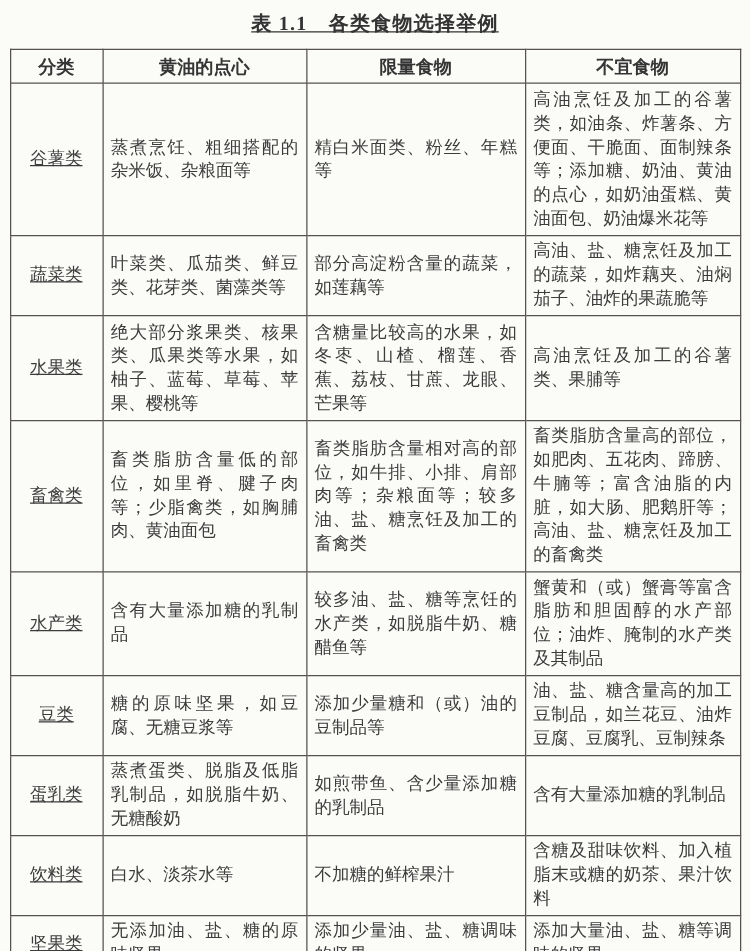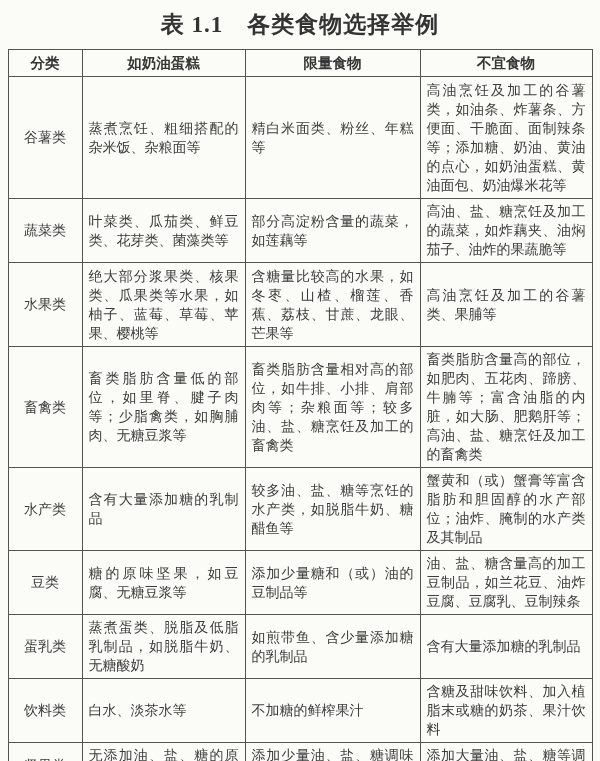--- a/index.html
+++ b/index.html
@@ -10,24 +10,25 @@
     width: 600px;
     height: 761px;
     background: #fbfbf8;
     color: #3c3c3c;
     font-family: "Liberation Serif", "DejaVu Serif", serif;
     overflow: hidden;
   }
   .page-title {
     text-align: center;
     font-weight: bold;
-    font-size: 23px;
+    font-size: 16px;
     letter-spacing: 1px;
     padding-top: 9px;
     color: #333;
+    text-decoration: underline;
   }
   table.food-table {
     border-collapse: collapse;
     table-layout: fixed;
     width: 584px;
     margin: 9px auto 0 auto;
   }
   .food-table col.c-cat { width: 74px; }
   .food-table col.c-pref { width: 163px; }
   .food-table col.c-lim { width: 175px; }
@@ -49,20 +50,21 @@
   .food-table td {
     font-size: 14px;
     line-height: 19px;
     padding: 3px 6px;
     text-align: justify;
     text-justify: inter-ideograph;
   }
   .food-table td.cat {
     text-align: center;
     padding: 2px 2px;
+    text-decoration: underline;
   }
   tr.r1 { height: 122px; }
   tr.r2 { height: 60px; }
   tr.r3 { height: 84px; }
   tr.r4 { height: 118px; }
   tr.r5 { height: 76px; }
   tr.r6 { height: 60px; }
   tr.r7 { height: 62px; }
   tr.r8 { height: 56px; }
   tr.r9 { height: 42px; }
@@ -75,21 +77,21 @@
 <table class="food-table">
   <colgroup>
     <col class="c-cat">
       <col class="c-pref">
       <col class="c-lim">
       <col class="c-avoid">
   </colgroup>
   <thead>
     <tr>
       <th>分类</th>
-      <th>如奶油蛋糕</th>
+      <th>黄油的点心</th>
       <th>限量食物</th>
       <th>不宜食物</th>
     </tr>
   </thead>
   <tbody>
     <tr class="r1">
       <td class="cat">谷薯类</td>
       <td>蒸煮烹饪、粗细搭配的杂米饭、杂粮面等</td>
       <td>精白米面类、粉丝、年糕等</td>
       <td>高油烹饪及加工的谷薯类，如油条、炸薯条、方便面、干脆面、面制辣条等；添加糖、奶油、黄油的点心，如奶油蛋糕、黄油面包、奶油爆米花等</td>
@@ -101,21 +103,21 @@
       <td>高油、盐、糖烹饪及加工的蔬菜，如炸藕夹、油焖茄子、油炸的果蔬脆等</td>
     </tr>
     <tr class="r3">
       <td class="cat">水果类</td>
       <td>绝大部分浆果类、核果类、瓜果类等水果，如柚子、蓝莓、草莓、苹果、樱桃等</td>
       <td>含糖量比较高的水果，如冬枣、山楂、榴莲、香蕉、荔枝、甘蔗、龙眼、芒果等</td>
       <td>高油烹饪及加工的谷薯类、果脯等</td>
     </tr>
     <tr class="r4">
       <td class="cat">畜禽类</td>
-      <td>畜类脂肪含量低的部位，如里脊、腱子肉等；少脂禽类，如胸脯肉、无糖豆浆等</td>
+      <td>畜类脂肪含量低的部位，如里脊、腱子肉等；少脂禽类，如胸脯肉、黄油面包</td>
       <td>畜类脂肪含量相对高的部位，如牛排、小排、肩部肉等；杂粮面等；较多油、盐、糖烹饪及加工的畜禽类</td>
       <td>畜类脂肪含量高的部位，如肥肉、五花肉、蹄膀、牛腩等；富含油脂的内脏，如大肠、肥鹅肝等；高油、盐、糖烹饪及加工的畜禽类</td>
     </tr>
     <tr class="r5">
       <td class="cat">水产类</td>
       <td>含有大量添加糖的乳制品</td>
       <td>较多油、盐、糖等烹饪的水产类，如脱脂牛奶、糖醋鱼等</td>
       <td>蟹黄和（或）蟹膏等富含脂肪和胆固醇的水产部位；油炸、腌制的水产类及其制品</td>
     </tr>
     <tr class="r6">

